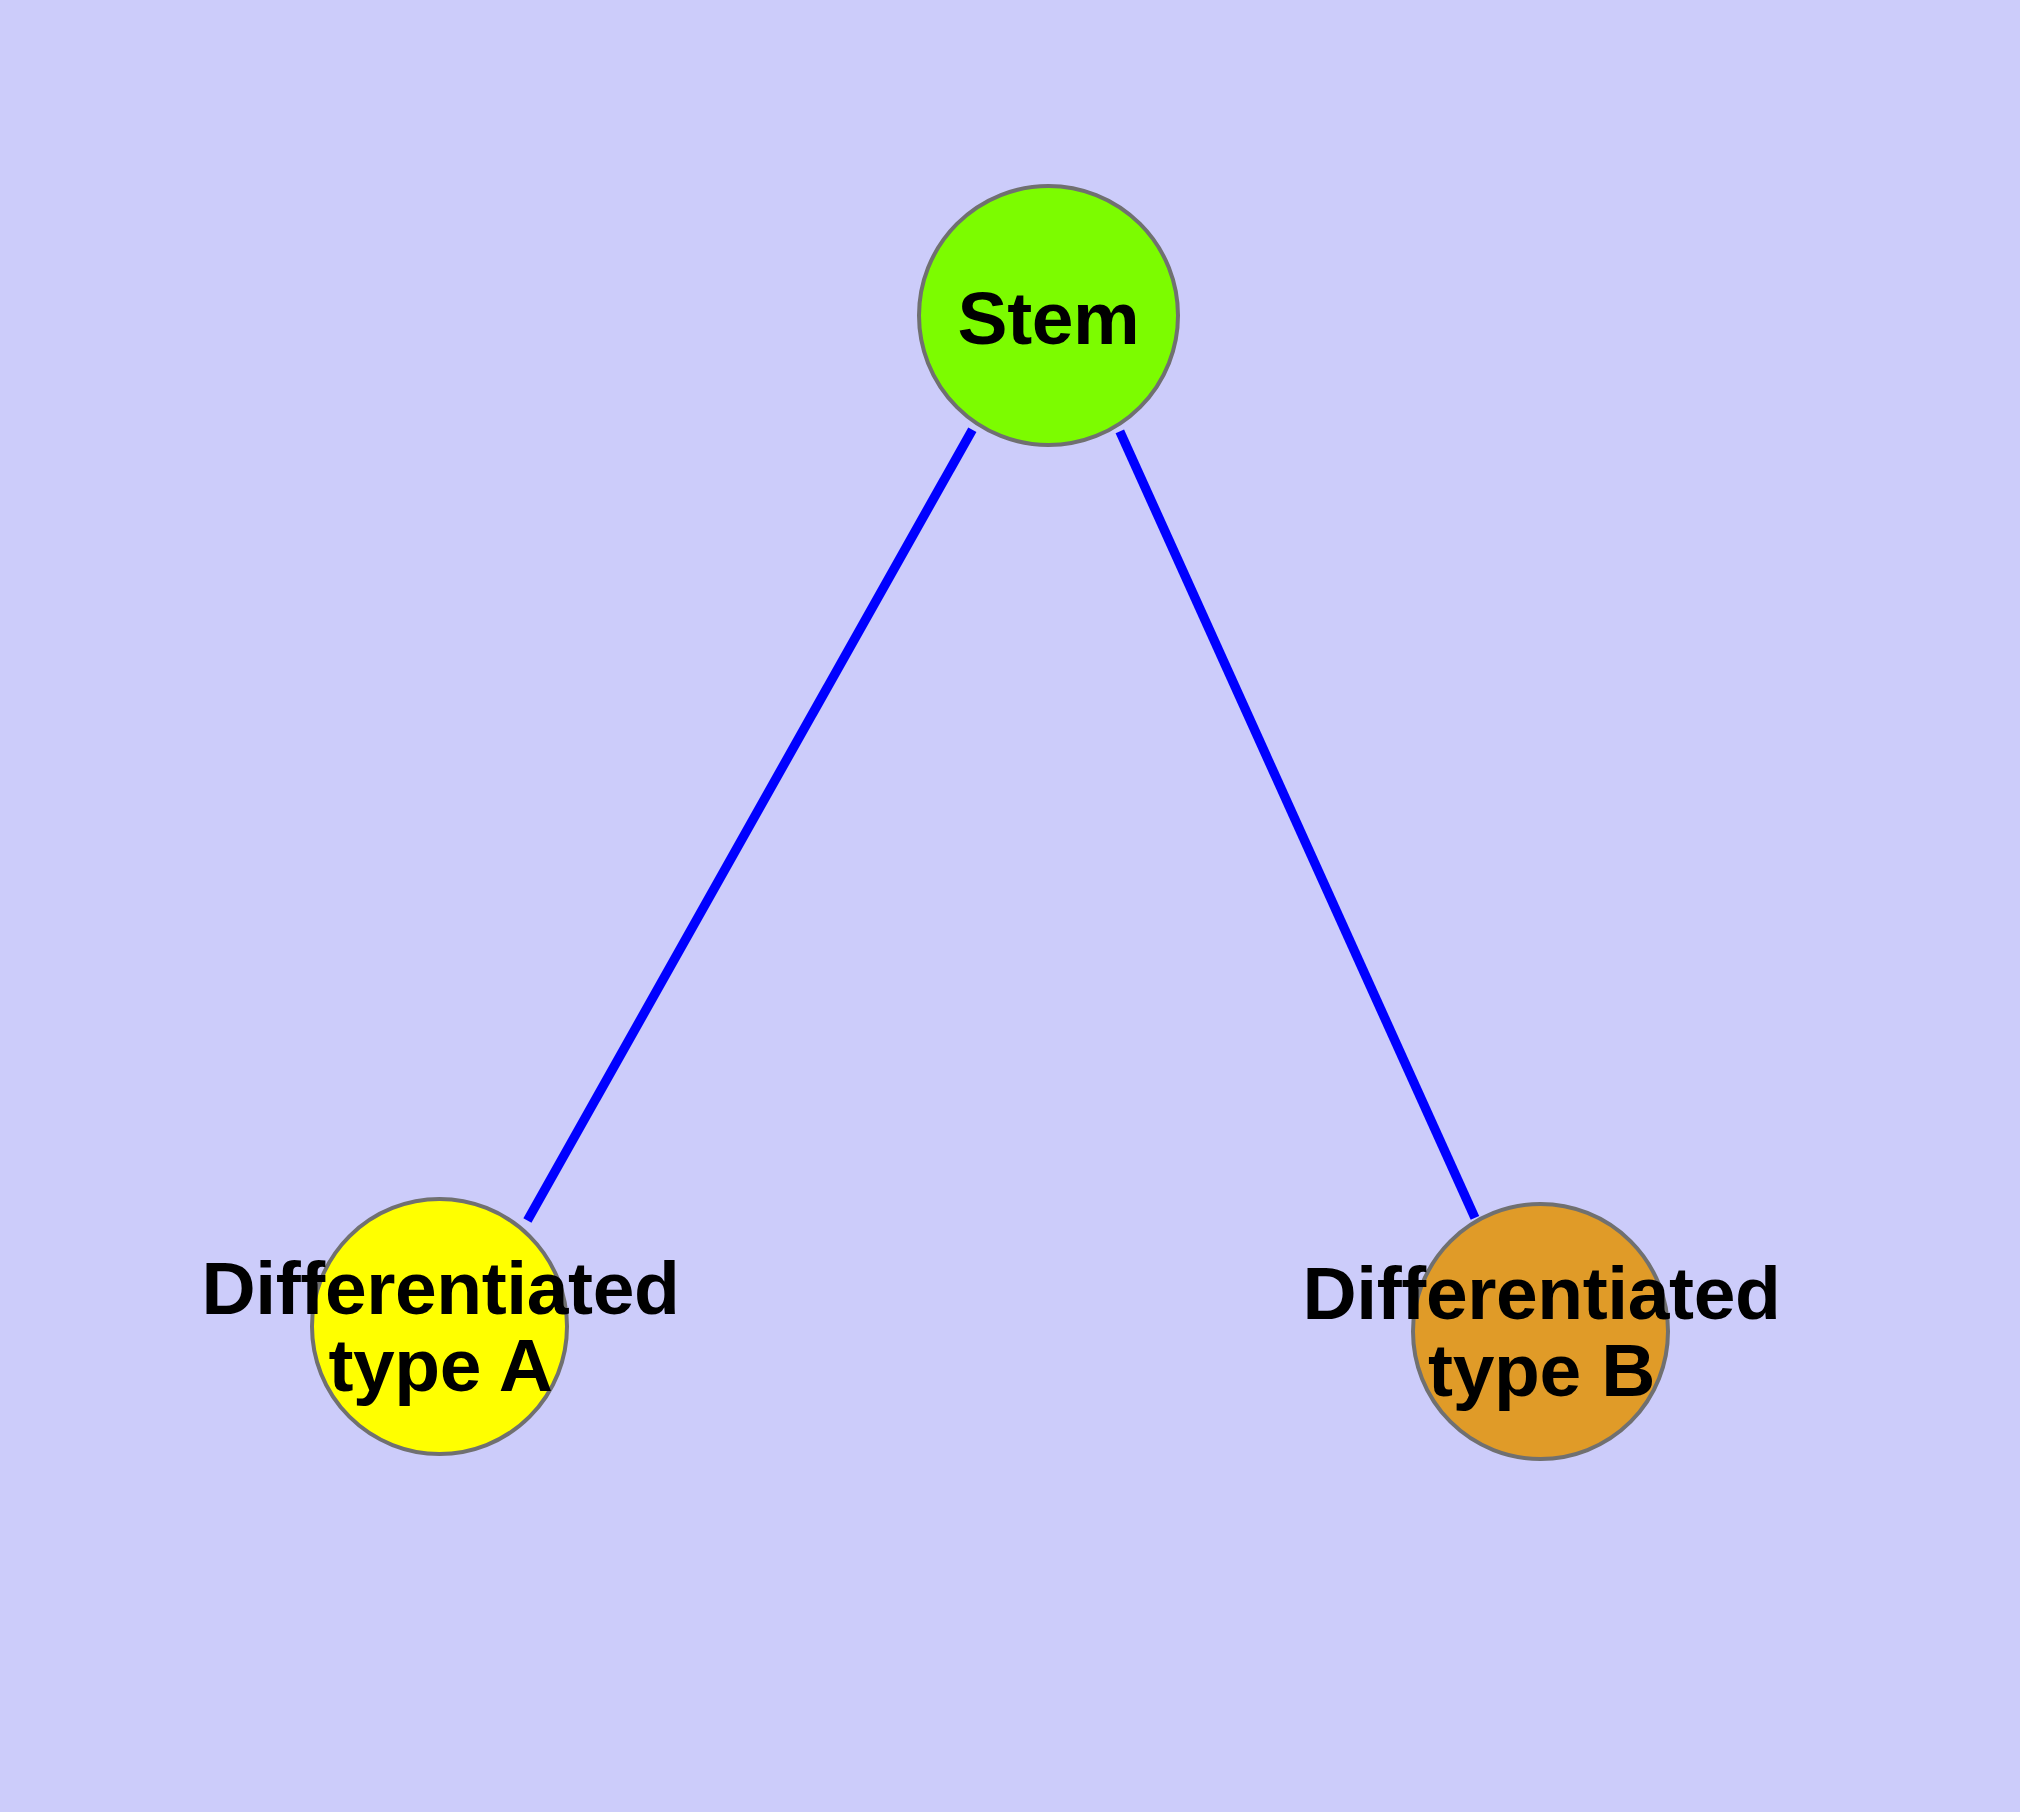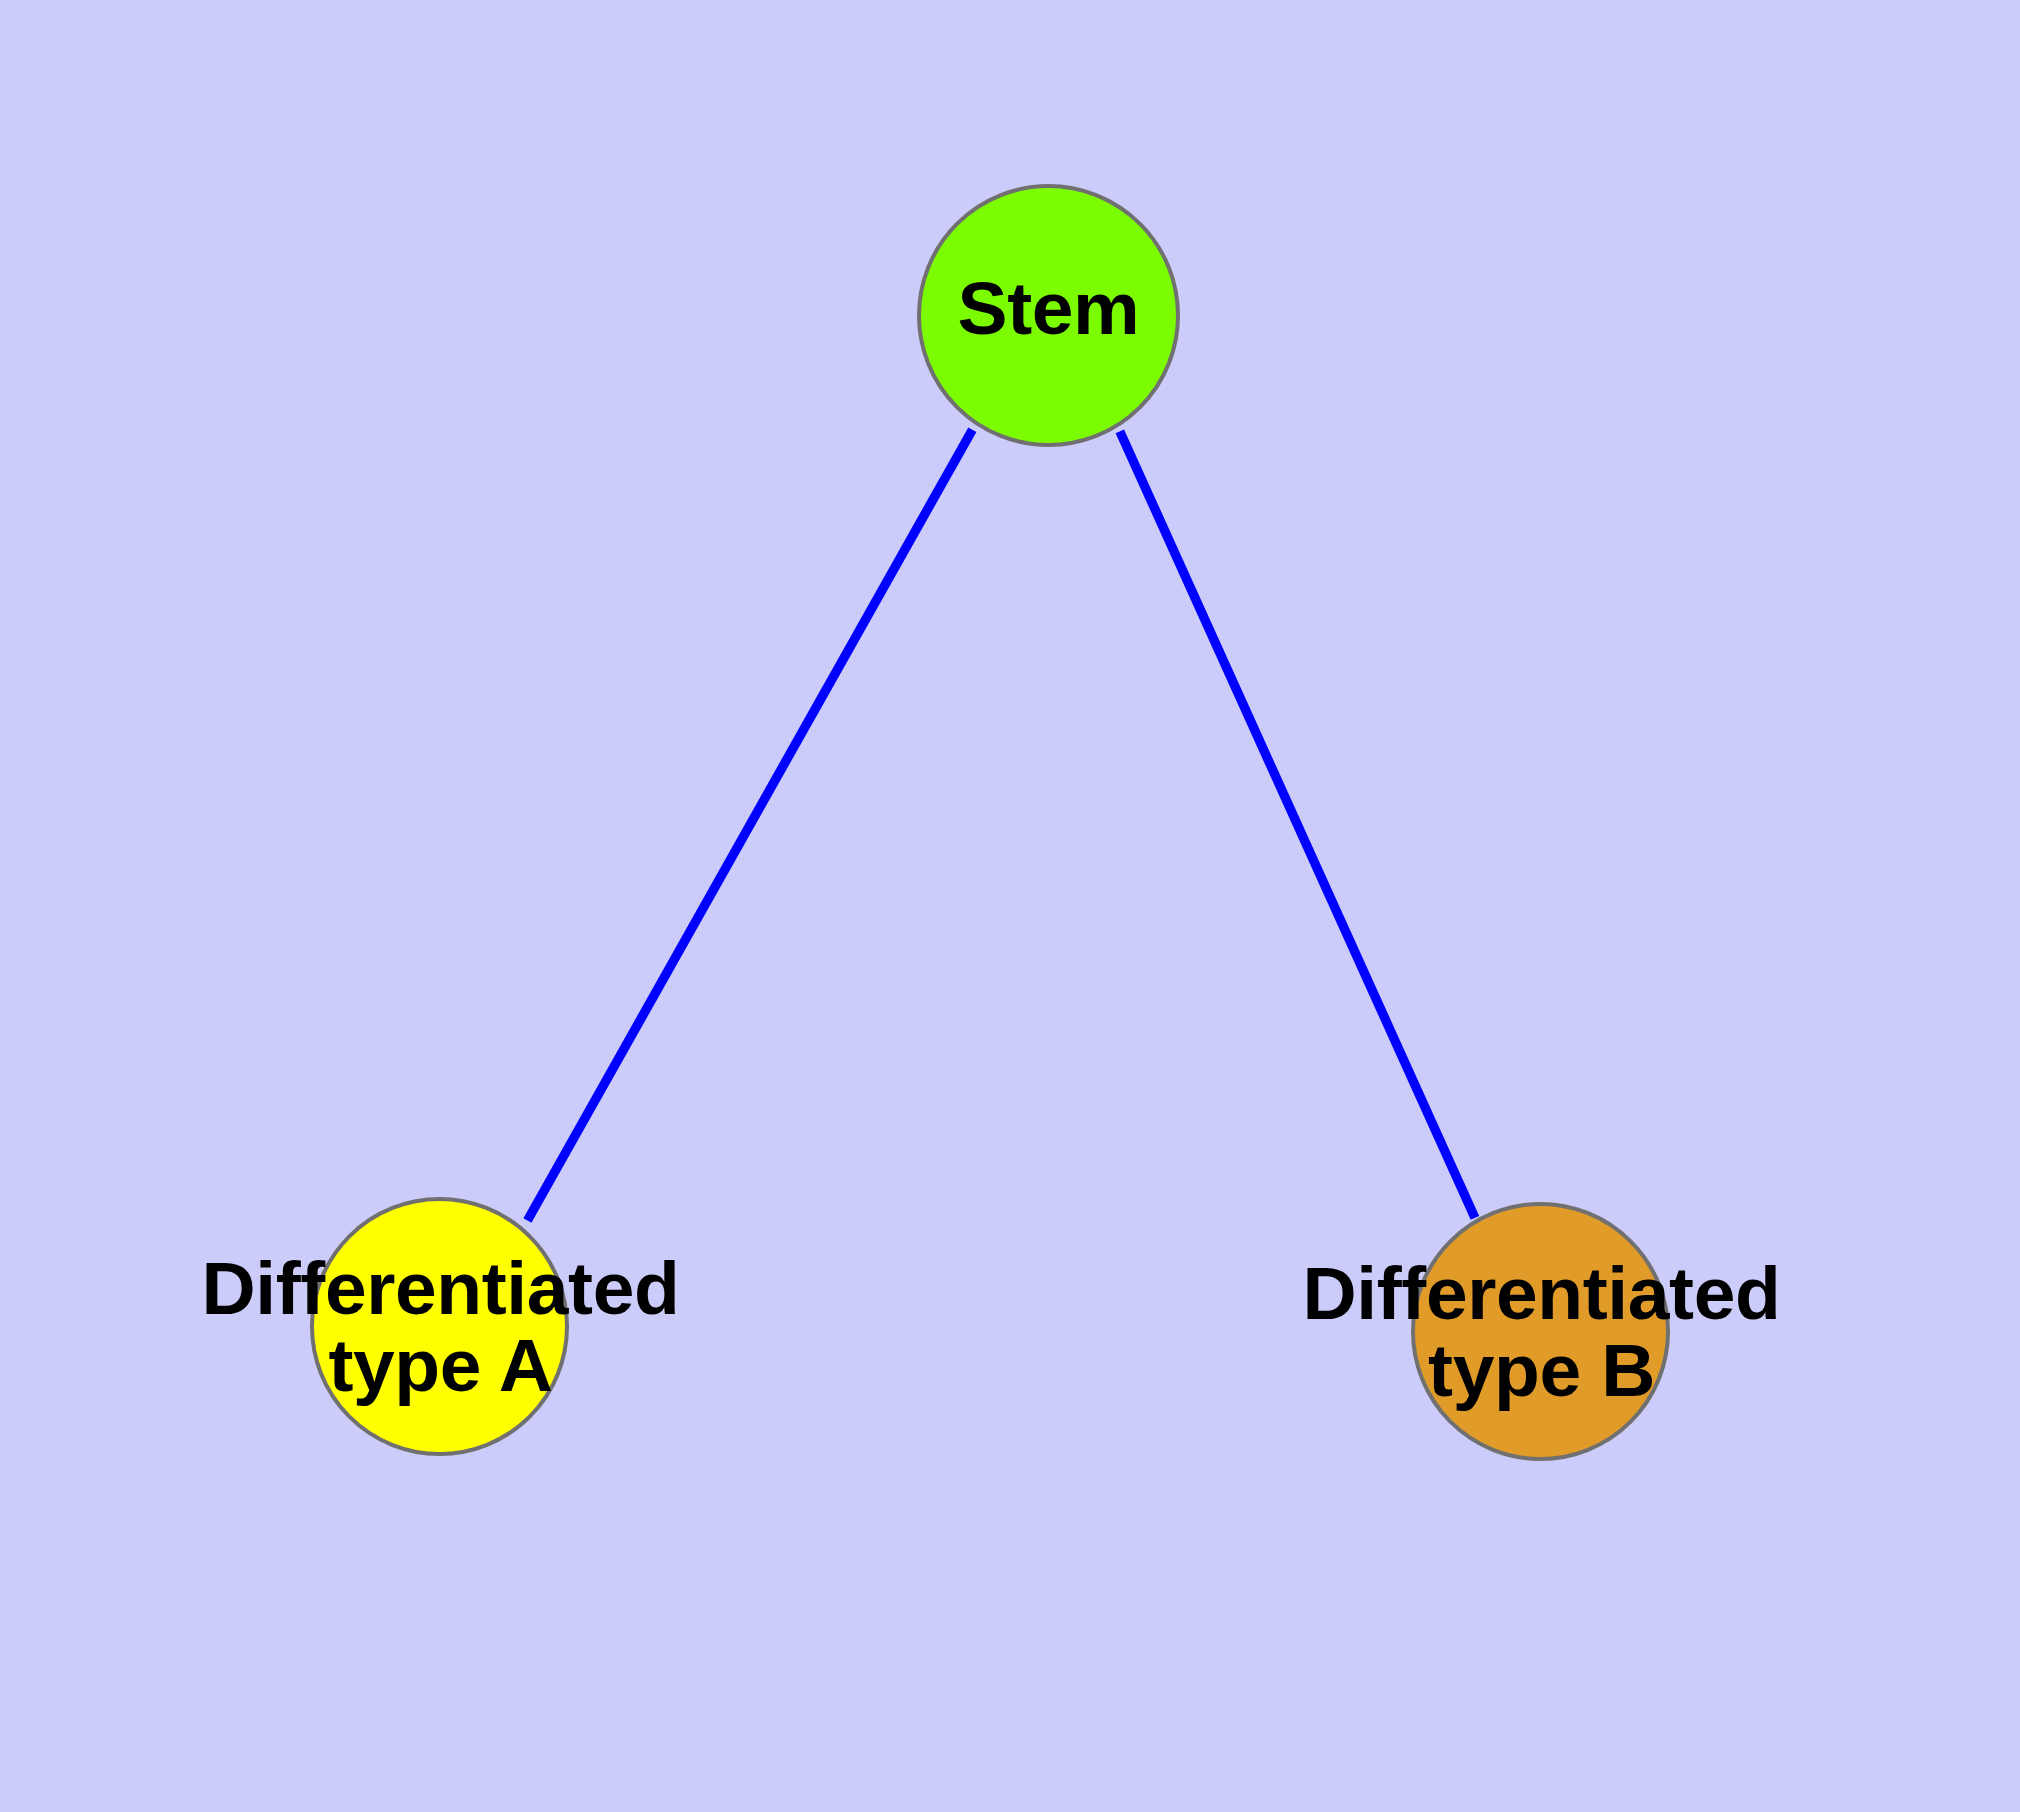--- a/index.html
+++ b/index.html
@@ -62,21 +62,21 @@
 
   <svg id="edge-layer" viewBox="0 0 2384 2138">
     <line x1="1147" y1="507" x2="622" y2="1440" stroke="#0000ff" stroke-width="11" stroke-linecap="butt"></line>
     <line x1="1321" y1="509" x2="1740" y2="1437" stroke="#0000ff" stroke-width="11" stroke-linecap="butt"></line>
   </svg>
 
   <div id="node-layer">
 
     <div class="node-group">
       <div class="node-circle" style="left: 917px; top: 184px; width: 263px; height: 263px; background: rgb(124, 252, 0); border: 4.2px solid rgb(112, 112, 112);"></div>
-      <div class="node-label" style="font-size: 75px; color: rgb(0, 0, 0); width: 1187px; left: 455px; top: 308px; transform: translateY(-50%);">Stem</div>
+      <div class="node-label" style="font-size: 75px; color: rgb(0, 0, 0); width: 1187px; left: 455px; top: 318px; transform: translateY(-50%);">Stem</div>
     </div>
 
     <div class="node-group">
       <div class="node-circle" style="left: 310px; top: 1197px; width: 259px; height: 259px; background: rgb(255, 255, 0); border: 4.2px solid rgb(112, 112, 112);"></div>
       <div class="node-label" style="font-size: 75px; color: rgb(0, 0, 0); width: 1187px; left: -153px; top: 1326px; transform: translateY(-50%);">Differentiated
 type A</div>
     </div>
 
     <div class="node-group">
       <div class="node-circle" style="left: 1411px; top: 1202px; width: 259px; height: 259px; background: rgb(224, 155, 40); border: 4.2px solid rgb(112, 112, 112);"></div>

